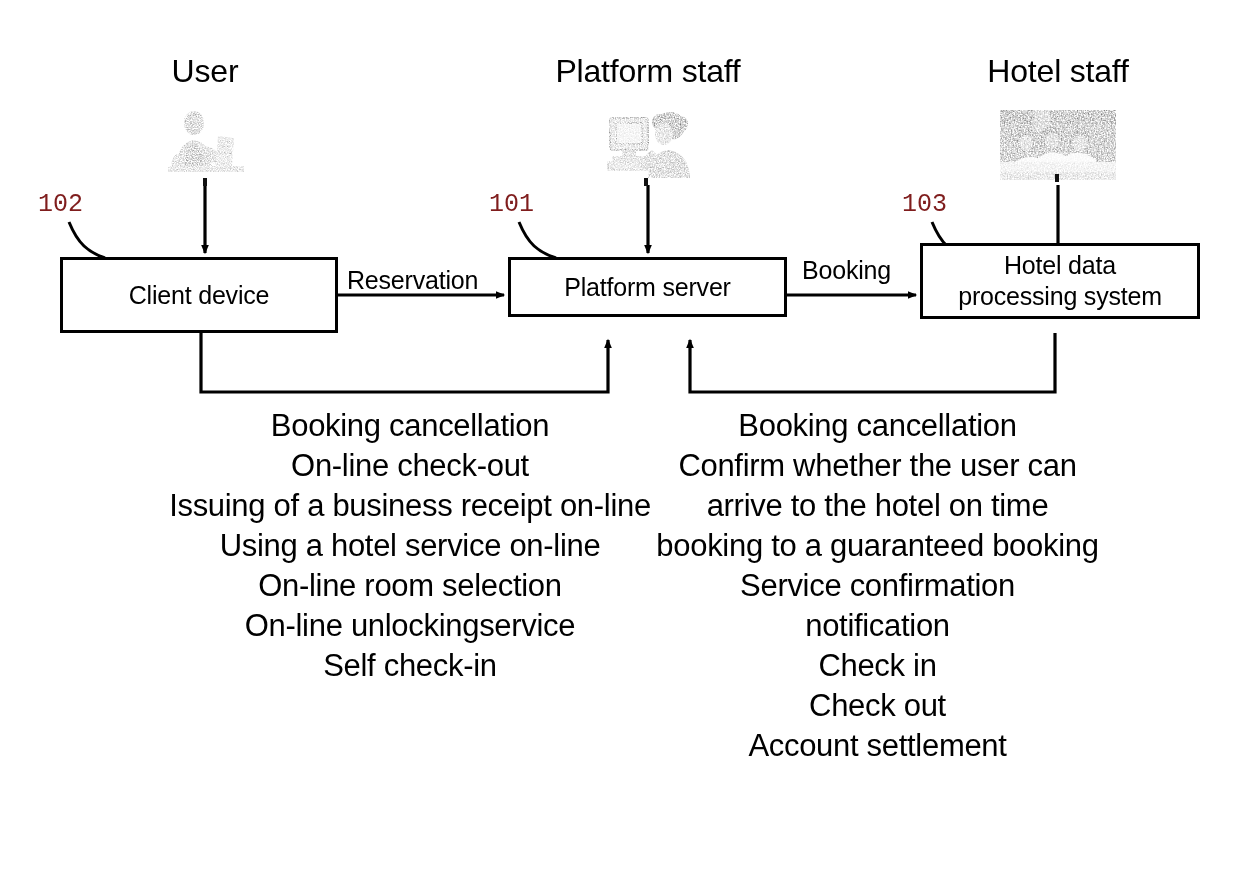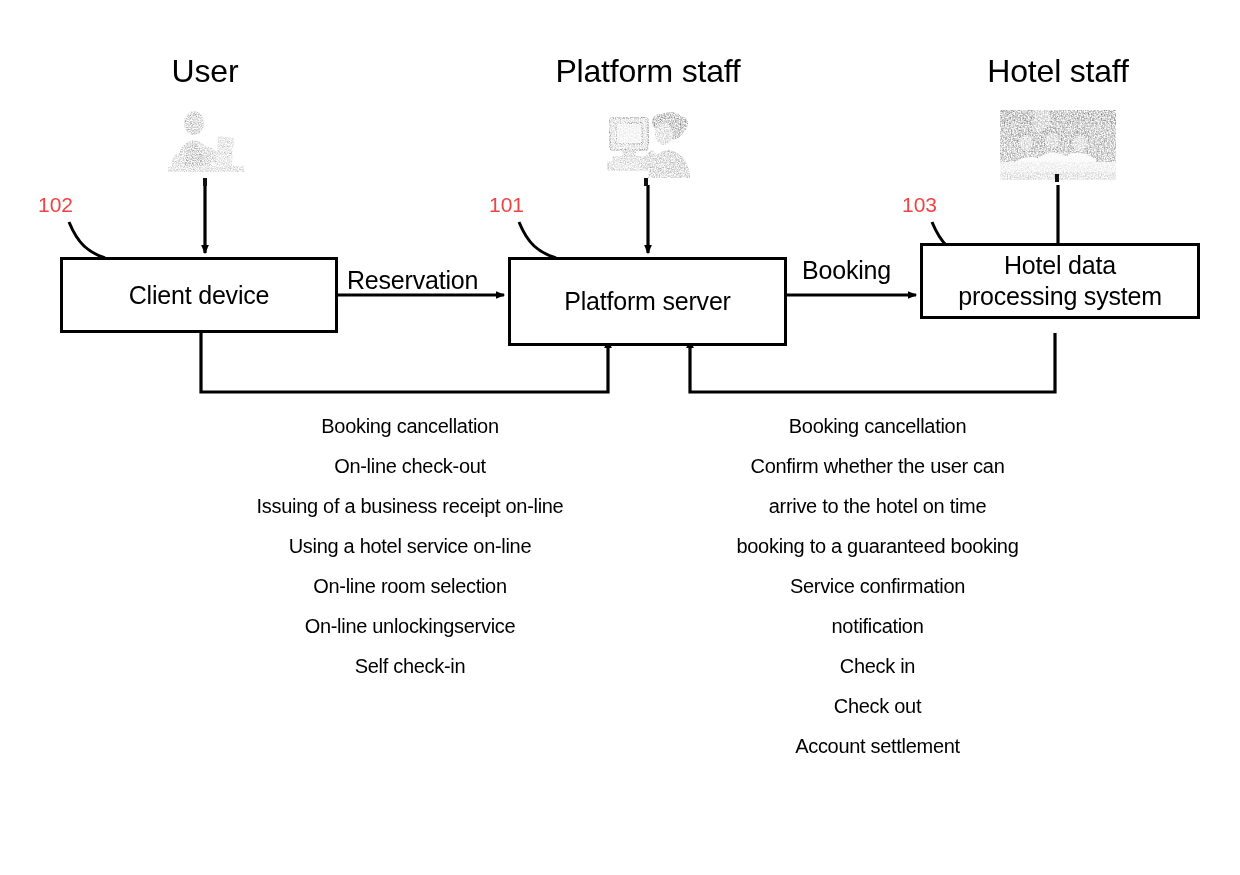--- a/index.html
+++ b/index.html
@@ -57,42 +57,43 @@
     font-size: 25px;
     line-height: 31px;
     letter-spacing: -0.2px;
     color: #000;
   }
   .node-box .box-text { display: block; padding: 0 6px; }
 
   
   .ref-num {
     position: absolute;
-    font-size: 21px;
+    font-size: 25px;
     line-height: 30px;
     letter-spacing: 0px;
     white-space: nowrap;
-    color: #ef4444;
+    color: #7f1d1d;
+    font-family: Liberation Mono, monospace;
   }
 
   
   .edge-label {
     position: absolute;
     font-size: 25px;
     line-height: 28px;
     letter-spacing: -0.2px;
     white-space: nowrap;
     color: #000;
   }
 
   
   .msg-list {
     position: absolute;
     text-align: center;
-    font-size: 20px;
+    font-size: 31px;
     line-height: 40px;
     letter-spacing: -0.3px;
     color: #000;
   }
   .msg-list .msg-line {
     display: block;
     white-space: nowrap;
   }
 </style>
 </head>
@@ -223,21 +224,21 @@
   </div>
 
   <div class="ref-num" style="left:38px; top:190px;">102</div>
   <div class="ref-num" style="left:489px; top:190px;">101</div>
   <div class="ref-num" style="left:902px; top:190px;">103</div>
 
   <div class="node-box" style="left:60px; top:257px; width:278px; height:76px;">
     <span class="box-text">Client device</span>
   </div>
 
-  <div class="node-box" style="left:508px; top:257px; width:279px; height:89px;text-align:right;">
+  <div class="node-box" style="left:508px; top:257px; width:279px; height:60px;text-align:right;">
     <span class="box-text">Platform server</span>
   </div>
 
   <div class="node-box" style="left:920px; top:243px; width:280px; height:76px;">
     <span>
       <span class="box-text">Hotel data</span>
       <span class="box-text">processing system</span>
     </span>
   </div>
 

